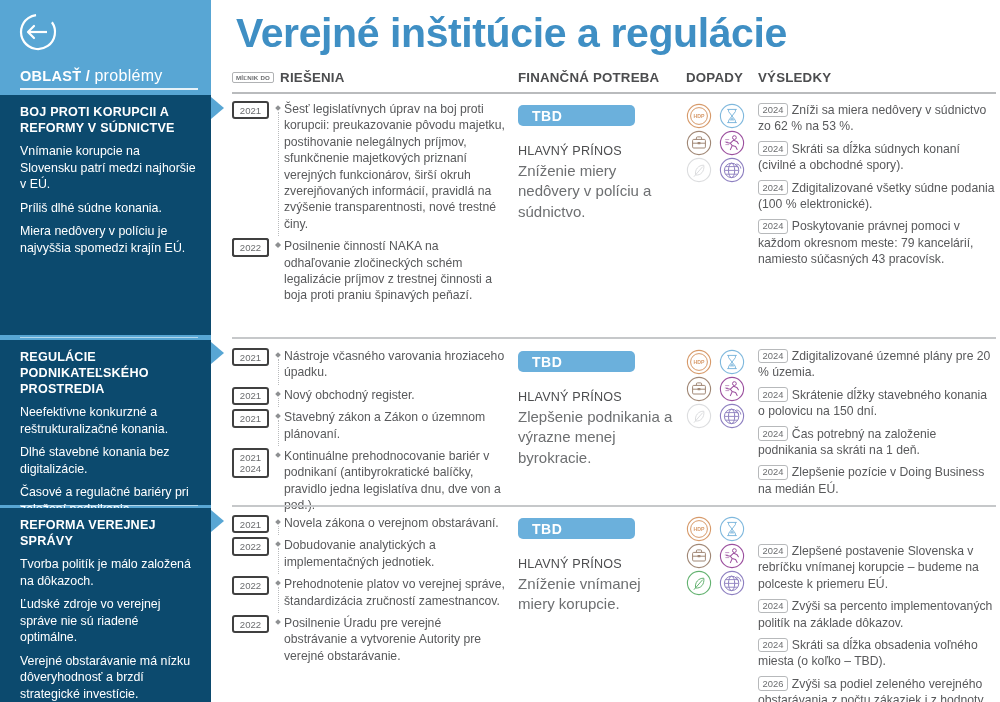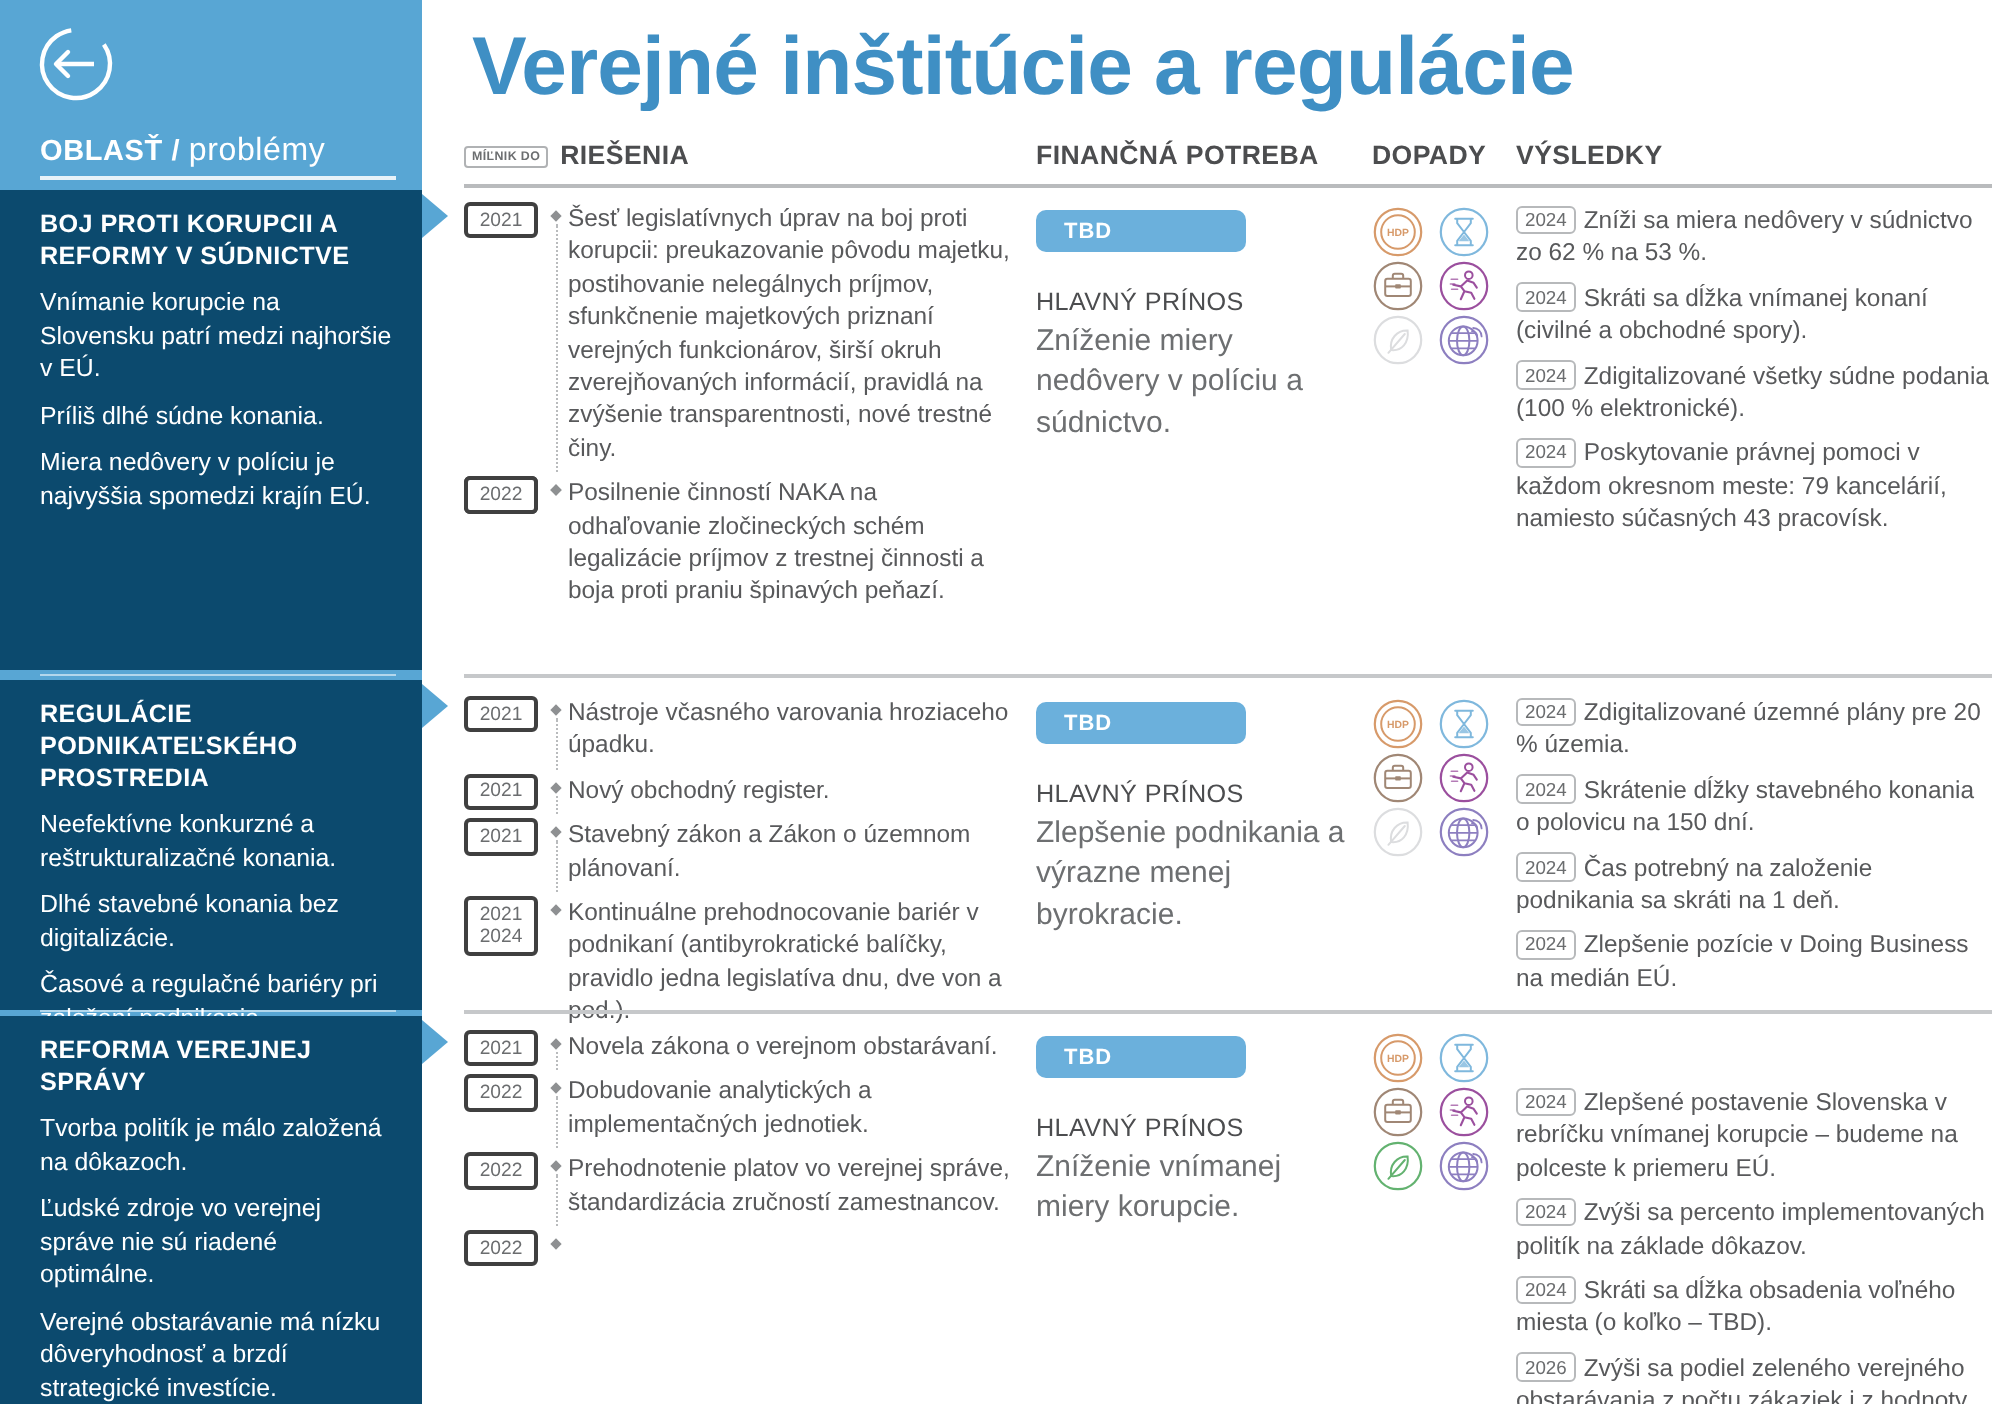--- a/index.html
+++ b/index.html
@@ -85,22 +85,22 @@
   }
   .sol-text{font-size:12.2px;line-height:1.345;color:#58595b;}
   .dotline{
     position:absolute;left:45.5px;top:11px;bottom:-4px;width:1px;
     border-left:1.4px dotted #b9bbbd;
   }
 
   
   .fincol{position:absolute;left:518px;width:160px;}
   .tbd{
-    width:105px;height:21px;border-radius:5px;background:#6bb0dc;
-    color:#ffffff;font-size:11px;font-weight:bold;letter-spacing:.5px;
+    width:117px;height:21px;border-radius:5px;background:#6bb0dc;
+    color:#ffffff;font-size:14px;font-weight:bold;letter-spacing:.5px;
     display:flex;align-items:center;padding-left:14px;box-sizing:border-box;
   }
   .prinos-title{
     margin-top:18px;font-size:12.6px;font-weight:normal;color:#4c4d4f;letter-spacing:.2px;
   }
   .prinos-text{margin-top:3px;font-size:15px;line-height:1.35;color:#6d6f71;}
 
   
   .impcol{position:absolute;left:686px;width:66px;}
   .impgrid{display:grid;grid-template-columns:33px 33px;grid-template-rows:27px 27px 27px;}
@@ -228,21 +228,21 @@
             <circle cx="12.6" cy="13.4" r="7.2" fill="none" stroke="#8d7fc0" stroke-width="1"></circle>
             <ellipse cx="12.6" cy="13.4" rx="3.1" ry="7.2" fill="none" stroke="#8d7fc0" stroke-width="1"></ellipse>
             <path d="M5.4 13.4 h14.4 M6.6 9.6 h12 M6.6 17.2 h12" stroke="#8d7fc0" stroke-width=".9"></path>
             <path d="M17.0 8.6 a2.6 2.6 0 0 1 2.6 2.6 M17.6 7.0 a4.2 4.2 0 0 1 4.2 4.2" fill="none" stroke="#8d7fc0" stroke-width=".9" stroke-linecap="round"></path>
           </svg></div>
     </div>
   </div>
 
   <div class="rescol" style="top:102px;">
     <div class="res-item"><span class="res-year">2024</span><span>Zníži sa miera nedôvery v súdnictvo zo 62 % na 53 %.</span></div>
-    <div class="res-item"><span class="res-year">2024</span><span>Skráti sa dĺžka vnímanej konaní (civilné a obchodné spory).</span></div>
+    <div class="res-item"><span class="res-year">2024</span><span>Skráti sa dĺžka súdnych konaní (civilné a obchodné spory).</span></div>
     <div class="res-item"><span class="res-year">2024</span><span>Zdigitalizované všetky súdne podania (100 % elektronické).</span></div>
     <div class="res-item"><span class="res-year">2024</span><span>Poskytovanie právnej pomoci v každom okresnom meste: 79 kancelárií, namiesto súčasných 43 pracovísk.</span></div>
   </div>
 
   <div class="row-sep" style="left:232px;top:337px;width:764px;"></div>
   <div class="sep-left" style="top:337px;"></div>
 
   <div class="sect" style="top:340px;height:165px;">
     <div class="arrow"></div>
     <h3>REGULÁCIE PODNIKATEĽSKÉHO PROSTREDIA</h3>
@@ -361,20 +361,21 @@
     </div>
     <div class="sol-item">
       <span class="year-badge">2022</span>
       <span class="sol-bullet"></span>
       <span class="dotline"></span>
       <div class="sol-text">Prehodnotenie platov vo verejnej správe, štandardizácia zručností zamestnancov.</div>
     </div>
     <div class="sol-item">
       <span class="year-badge">2022</span>
       <span class="sol-bullet"></span>
+      <div class="sol-text">Posilnenie Úradu pre verejné obstrávanie a vytvorenie Autority pre verejné obstarávanie.</div>
     </div>
   </div>
 
   <div class="fincol" style="top:518px;">
     <div class="tbd">TBD</div>
     <div class="prinos-title">HLAVNÝ PRÍNOS</div>
     <div class="prinos-text">Zníženie vnímanej miery korupcie.</div>
   </div>
 
   <div class="impcol" style="top:516px;">

